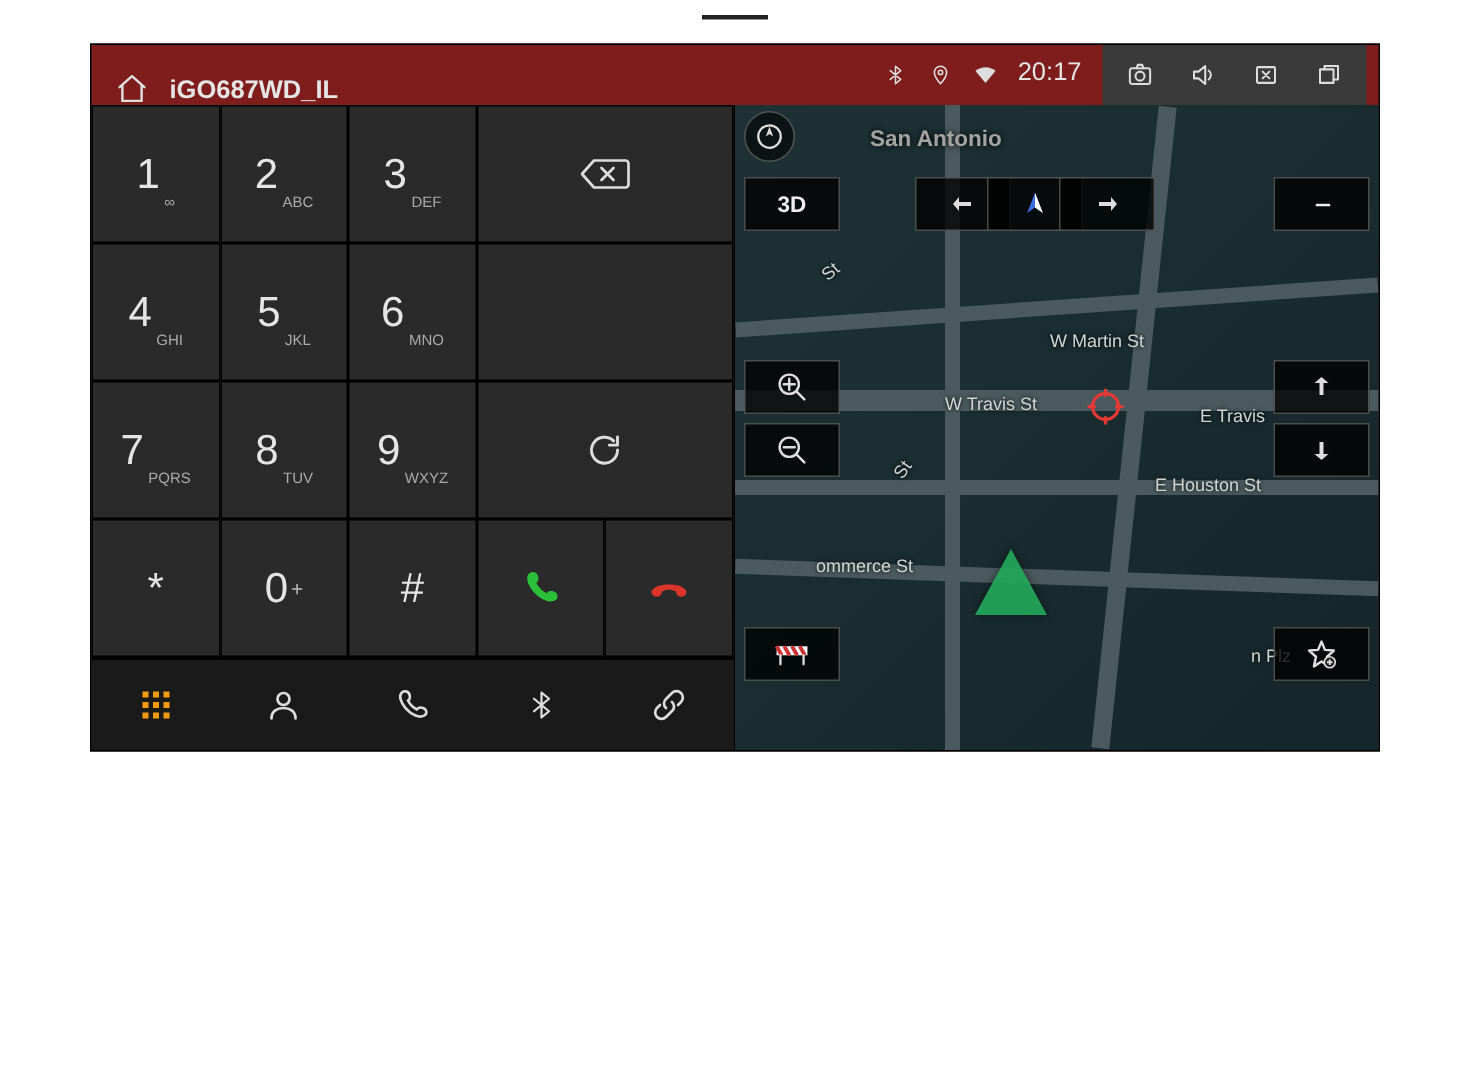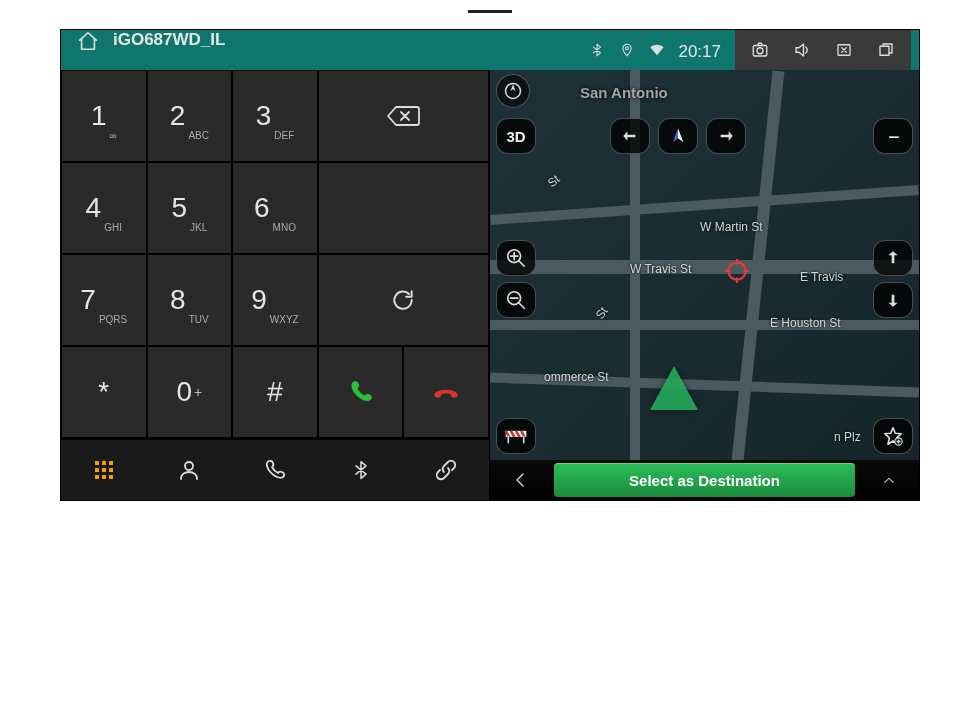--- a/index.html
+++ b/index.html
@@ -42,23 +42,23 @@
     height: 472px;
     margin: 0 auto;
     background: #111;
     display: flex;
     flex-direction: column;
     border: 1px solid #000;
   }
   
   .statusbar {
     height: 40px;
-    background: #0f766e;
+    background: #7f1d1d;
     display: flex;
-    align-items: flex-start;
+    align-items: flex-end;
     color: #e5e5e5;
     font-size: 16px;
     padding: 0 8px;
   }
   .statusbar .home {
     width: 38px;
     display:flex;align-items:center;justify-content:center;
   }
   .statusbar .app-title { margin-left: 6px; font-weight:600; font-size:17px; }
   .statusbar .spacer { flex:1; }
@@ -173,24 +173,24 @@
     position:absolute;
     bottom:90px; left:160px;
     width:0;height:0;
     border-left:24px solid transparent;
     border-right:24px solid transparent;
     border-bottom:44px solid rgba(36,180,96,0.85);
     filter: drop-shadow(0 0 3px rgba(0,0,0,0.6));
   }
   .map-btn {
     position:absolute;
-    width:40px;height:36px;
+    width:64px;height:36px;
     background:rgba(0,0,0,0.78);
     border:1px solid rgba(180,180,180,0.4);
-    border-radius:12px;
+    border-radius:0;
     display:flex;align-items:center;justify-content:center;
     color:#eee;
     font-size:15px;
   }
   .map-btn.compass { top:4px; left:6px; width:34px;height:34px; border-radius:50%; background:rgba(0,0,0,0.6);}
   .map-btn.threeD { top:48px; left:6px; font-weight:600; }
   .map-btn.back { top:48px; left:120px; }
   .map-btn.north { top:48px; left:168px; }
   .map-btn.fwd { top:48px; left:216px; }
   .map-btn.dashes { top:48px; right:6px; font-size:20px; letter-spacing:-2px;}
@@ -508,29 +508,16 @@
             </svg>
         </div>
         <div class="map-btn star">
           <svg width="22" height="22" viewBox="0 0 24 24">
               <path class="ico-stroke" d="M12 3 L14.5 9 L21 9.5 L16 14 L17.5 21 L12 17.5 L6.5 21 L8 14 L3 9.5 L9.5 9 Z"></path>
               <circle cx="18" cy="18" r="4" fill="#222" stroke="#ddd" stroke-width="1.2"></circle>
               <path stroke="#ddd" stroke-width="1.4" d="M18 16 V20 M16 18 H20"></path>
             </svg>
         </div>
 
-        <div class="map-bottombar">
-          <div class="bbtn">
-            <svg width="22" height="18" viewBox="0 0 24 24">
-                <path class="ico-stroke" d="M16 4 L8 12 L16 20"></path>
-              </svg>
-          </div>
-          <div class="dest">Select as Destination</div>
-          <div class="bbtn">
-            <svg width="22" height="14" viewBox="0 0 24 24">
-                <path class="ico-stroke" d="M5 16 L12 9 L19 16"></path>
-              </svg>
-          </div>
-        </div>
       </div>
     </div>
   </div>
 </div>
 
 </body></html>

